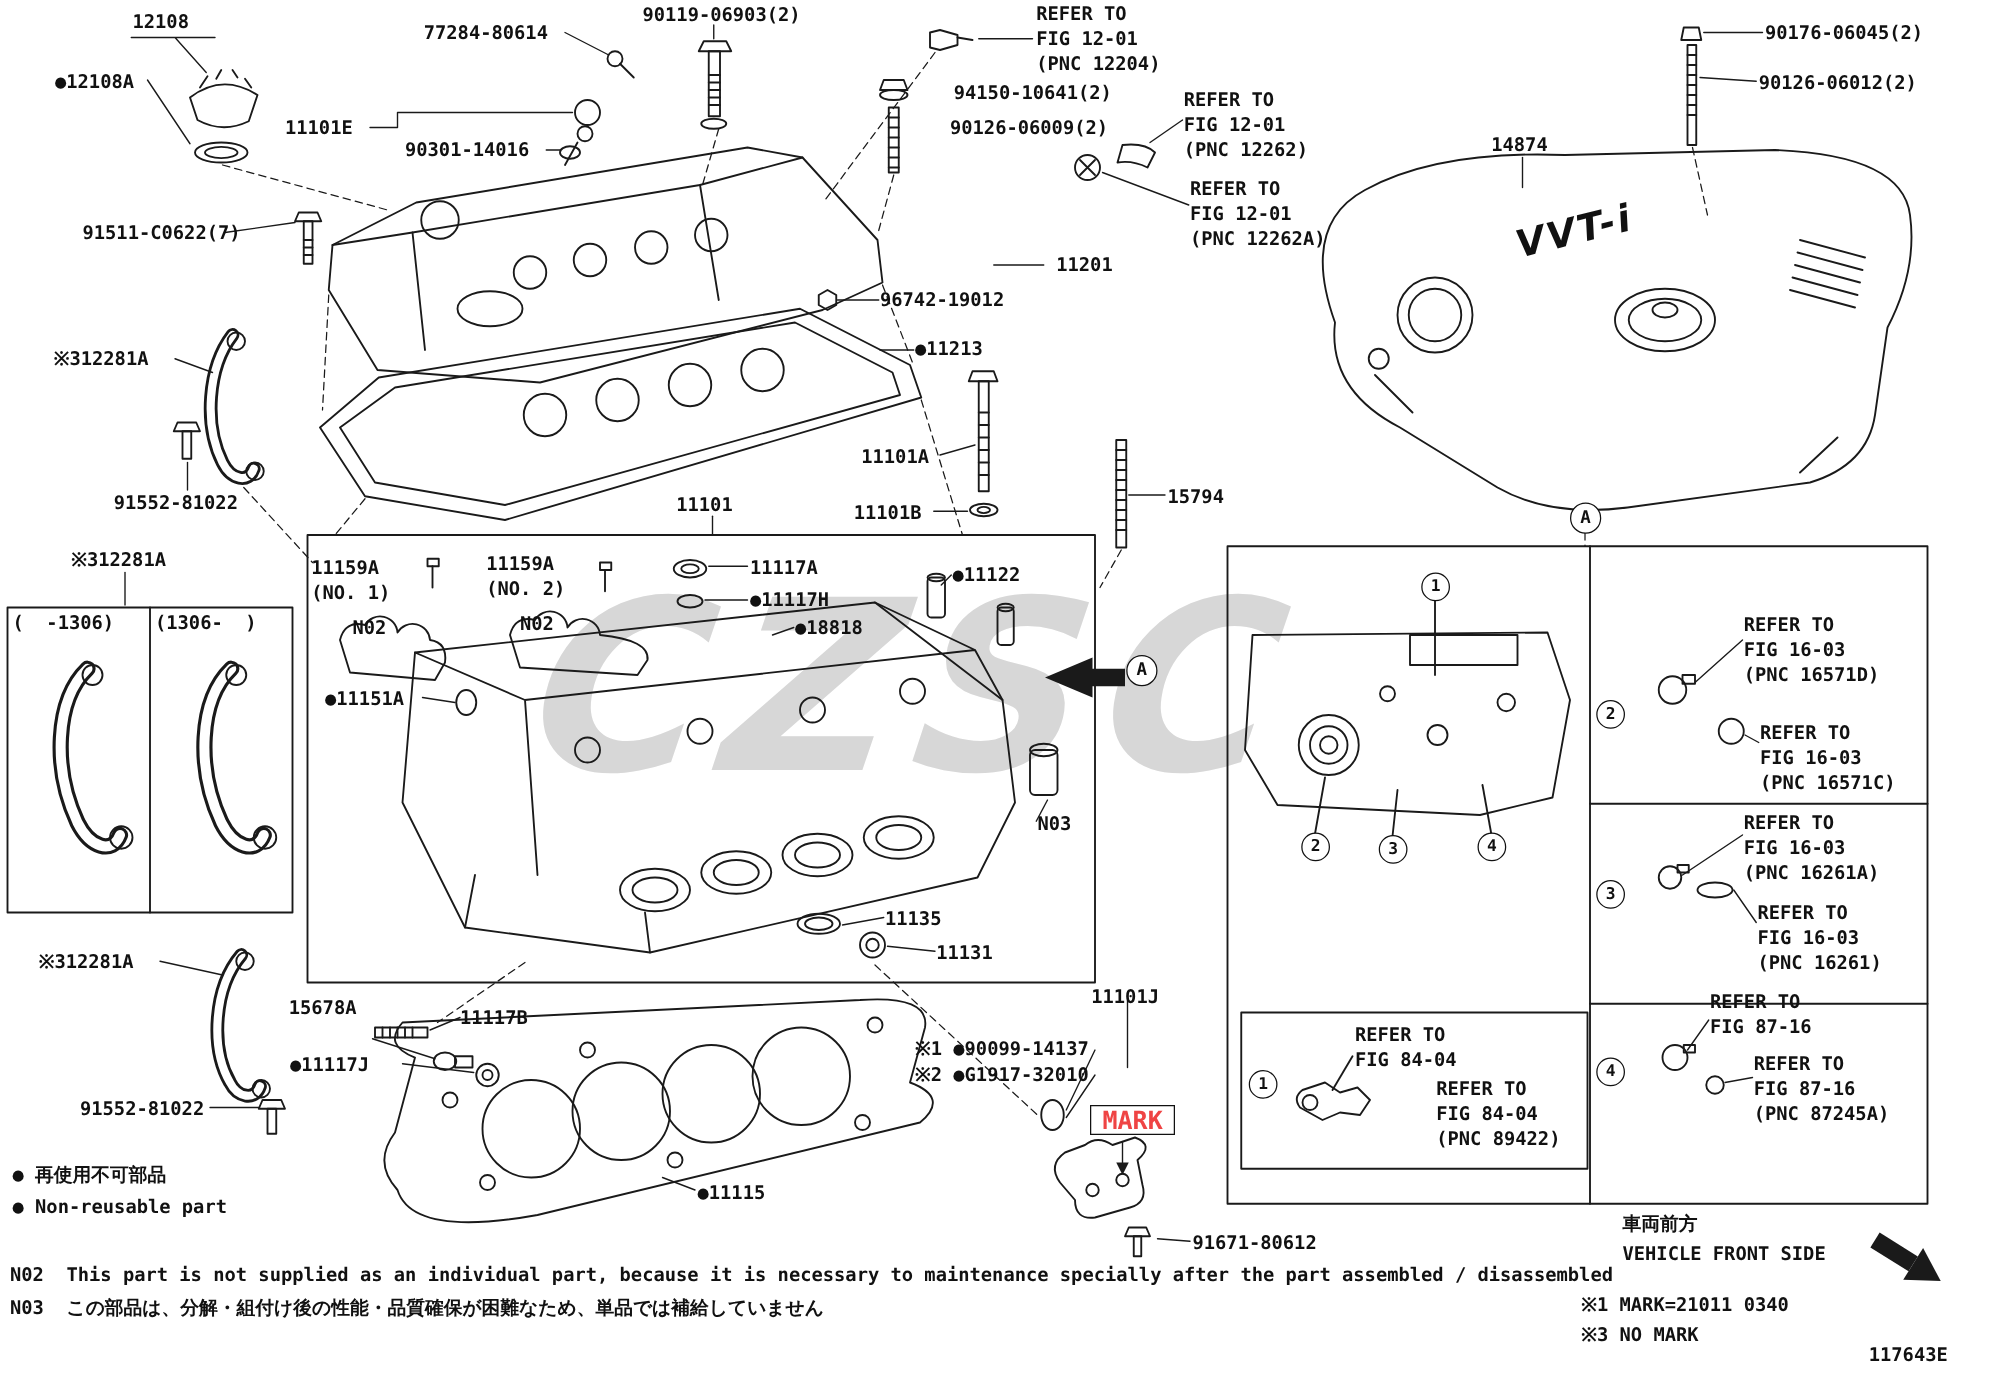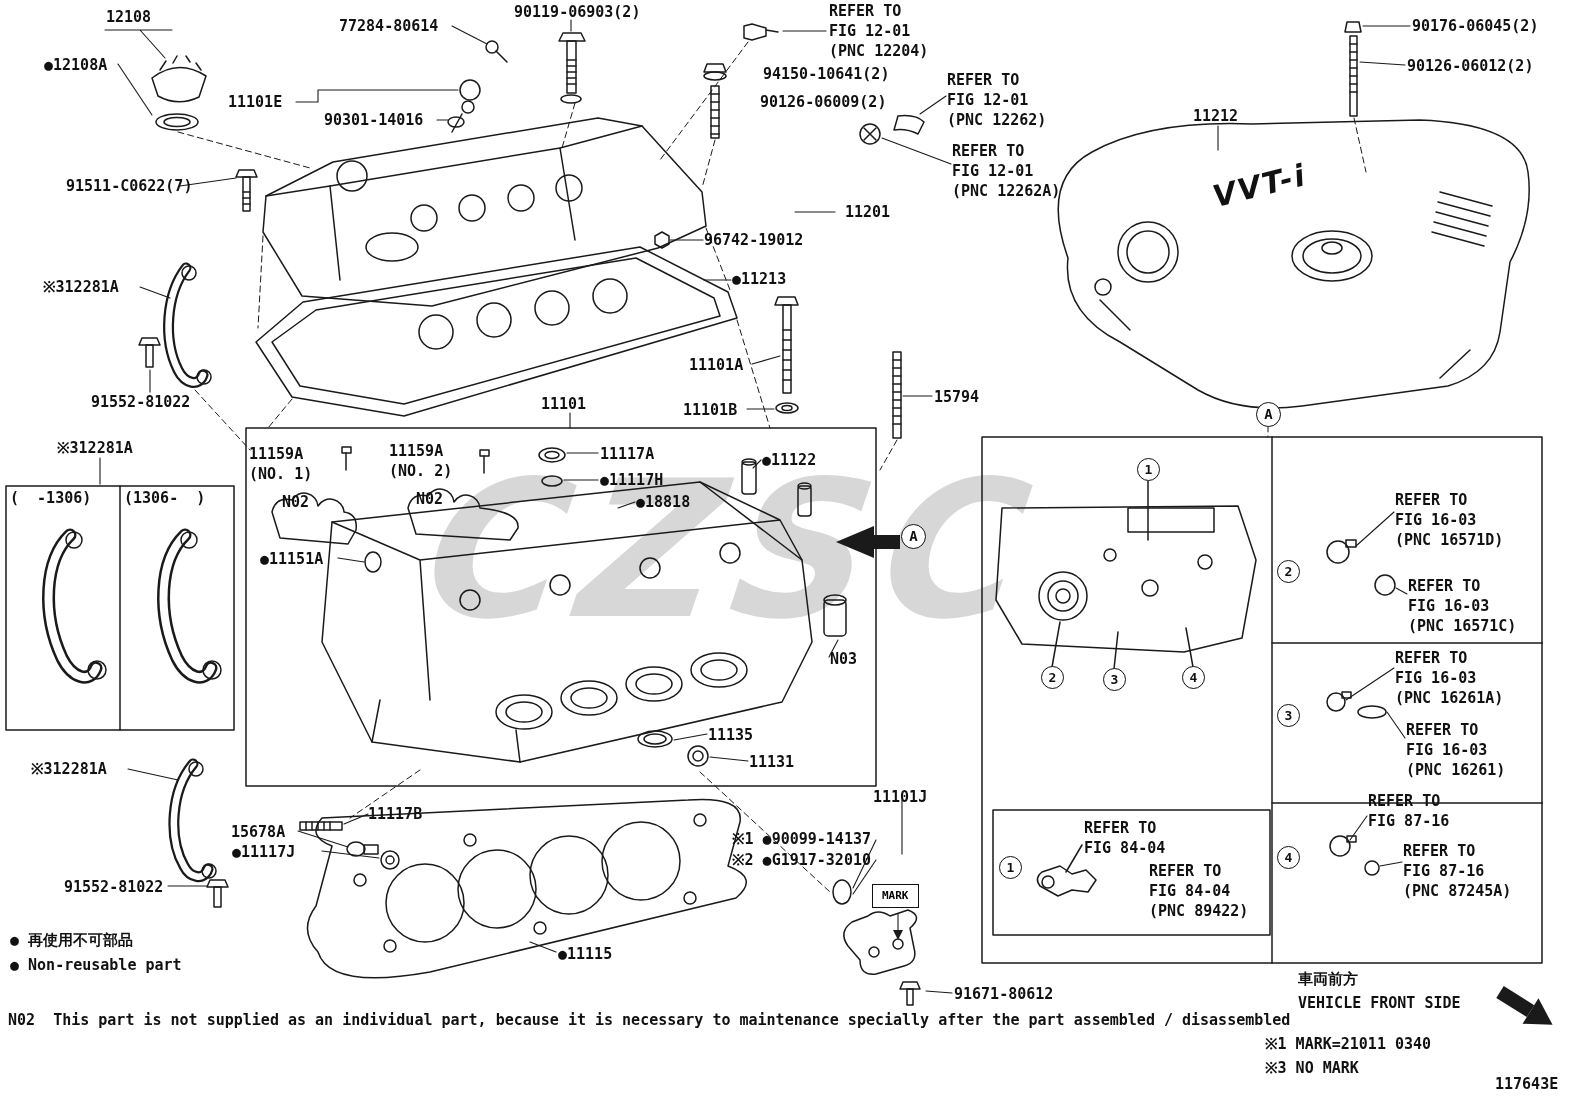--- a/index.html
+++ b/index.html
@@ -5,21 +5,21 @@
   html,body{margin:0;padding:0;background:#fff;}
   .canvas{position:relative;width:1592px;height:1099px;background:#fff;overflow:hidden;
           font-family:"DejaVu Sans Mono",monospace;}
   svg.art{position:absolute;left:0;top:0;z-index:1;}
   .label{position:absolute;z-index:3;font-weight:bold;font-size:15px;line-height:1.32;
          color:#111;white-space:pre;}
   .cnum{position:absolute;z-index:3;width:21px;height:21px;border:1.6px solid #111;border-radius:50%;
         font-weight:bold;font-size:13px;line-height:21px;text-align:center;background:#fff;color:#111;}
   .cnum.big{width:23px;height:23px;line-height:23px;font-size:14px;}
   .markbox{position:absolute;z-index:3;border:1.6px solid #111;background:#fff;padding:1px 9px;
-           font-weight:bold;font-size:11px;line-height:20px;color:#000000;}
+           font-weight:bold;font-size:20px;line-height:20px;color:#ef4444;}
   .watermark{position:absolute;left:430px;top:440px;z-index:0;
              font-family:"DejaVu Sans",sans-serif;font-style:italic;font-weight:900;
              font-size:190px;letter-spacing:14px;color:#d7d7d7;transform:skewX(-8deg);}
   .vvti{position:absolute;left:1212px;top:168px;z-index:2;transform:rotate(-14deg);
         font-family:"DejaVu Sans",sans-serif;font-weight:bold;font-style:italic;
         font-size:30px;letter-spacing:2px;color:#111;}
 </style>
 </head>
 <body>
 
@@ -347,21 +347,21 @@
 (PNC 12262A)</div>
   <div class="label" style="left:66px;top:177px">91511-C0622(7)</div>
   <div class="label" style="left:845px;top:203px">11201</div>
   <div class="label" style="left:704px;top:231px">96742-19012</div>
   <div class="label" style="left:732px;top:270px">●11213</div>
   <div class="label" style="left:43px;top:278px">※312281A</div>
   <div class="label" style="left:91px;top:393px">91552-81022</div>
   <div class="label" style="left:689px;top:356px">11101A</div>
   <div class="label" style="left:683px;top:401px">11101B</div>
   <div class="label" style="left:934px;top:388px">15794</div>
-  <div class="label" style="left:1193px;top:107px">11212</div>
+  <div class="label" style="left:1193px;top:107px">14874</div>
   <div class="label" style="left:1412px;top:17px">90176-06045(2)</div>
   <div class="label" style="left:1407px;top:57px">90126-06012(2)</div>
   <div class="label" style="left:541px;top:395px">11101</div>
   <div class="label" style="left:57px;top:439px">※312281A</div>
   <div class="label" style="left:10px;top:489px">(  -1306)</div>
   <div class="label" style="left:124px;top:489px">(1306-  )</div>
   <div class="label" style="left:249px;top:445px">11159A
 (NO. 1)</div>
   <div class="label" style="left:389px;top:442px">11159A
 (NO. 2)</div>
@@ -370,21 +370,21 @@
   <div class="label" style="left:636px;top:493px">●18818</div>
   <div class="label" style="left:762px;top:451px">●11122</div>
   <div class="label" style="left:282px;top:493px">N02</div>
   <div class="label" style="left:416px;top:490px">N02</div>
   <div class="label" style="left:260px;top:550px">●11151A</div>
   <div class="label" style="left:830px;top:650px">N03</div>
   <div class="label" style="left:708px;top:726px">11135</div>
   <div class="label" style="left:749px;top:753px">11131</div>
   <div class="label" style="left:31px;top:760px">※312281A</div>
   <div class="label" style="left:368px;top:805px">11117B</div>
-  <div class="label" style="left:231px;top:823px">15678A</div>
+  <div class="label" style="left:231px;top:797px">15678A</div>
   <div class="label" style="left:232px;top:843px">●11117J</div>
   <div class="label" style="left:64px;top:878px">91552-81022</div>
   <div class="label" style="left:558px;top:945px">●11115</div>
   <div class="label" style="left:873px;top:788px">11101J</div>
   <div class="label" style="left:732px;top:830px">※1 ●90099-14137</div>
   <div class="label" style="left:732px;top:851px">※2 ●G1917-32010</div>
   <div class="markbox" style="left:872px;top:884px">MARK</div>
   <div class="label" style="left:954px;top:985px">91671-80612</div>
 
   <div class="label" style="left:1395px;top:491px">REFER TO
@@ -417,19 +417,20 @@
   <div class="cnum" style="left:1103px;top:668px">3</div>
   <div class="cnum" style="left:1182px;top:666px">4</div>
   <div class="cnum" style="left:1277px;top:560px">2</div>
   <div class="cnum" style="left:1277px;top:704px">3</div>
   <div class="cnum" style="left:1277px;top:846px">4</div>
   <div class="cnum" style="left:999px;top:856px">1</div>
 
   <div class="label" style="left:10px;top:931px">● 再使用不可部品</div>
   <div class="label" style="left:10px;top:956px">● Non-reusable part</div>
   <div class="label" style="left:8px;top:1011px">N02  This part is not supplied as an individual part, because it is necessary to maintenance specially after the part assembled / disassembled</div>
+  <div class="label" style="left:8px;top:1037px">N03  この部品は、分解・組付け後の性能・品質確保が困難なため、単品では補給していません</div>
   <div class="label" style="left:1298px;top:970px">車両前方</div>
   <div class="label" style="left:1298px;top:994px">VEHICLE FRONT SIDE</div>
   <div class="label" style="left:1265px;top:1035px">※1 MARK=21011 0340</div>
   <div class="label" style="left:1265px;top:1059px">※3 NO MARK</div>
   <div class="label" style="left:1495px;top:1075px">117643E</div>
 
 </div>
 
 </body></html>

